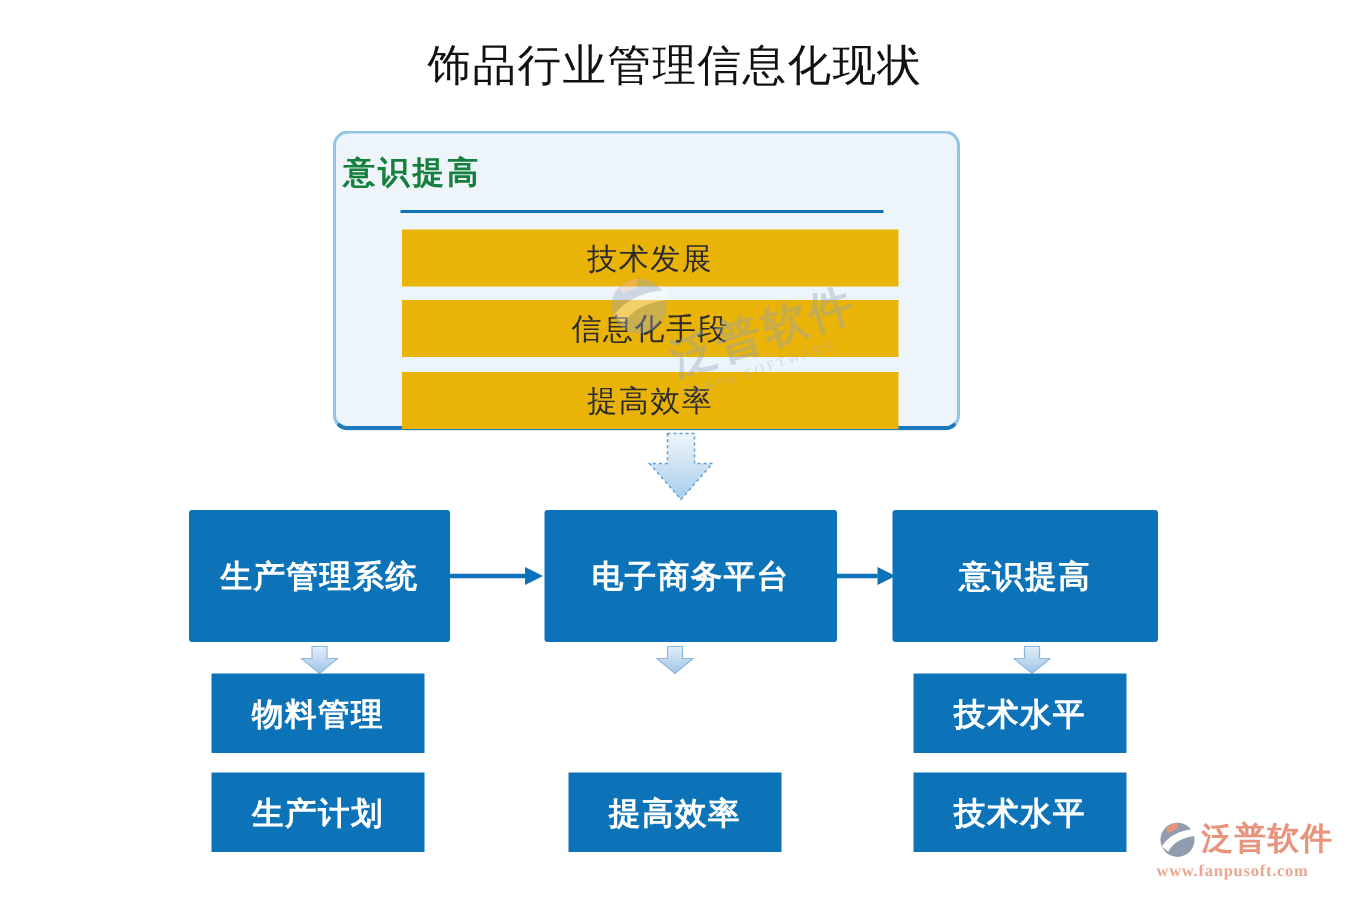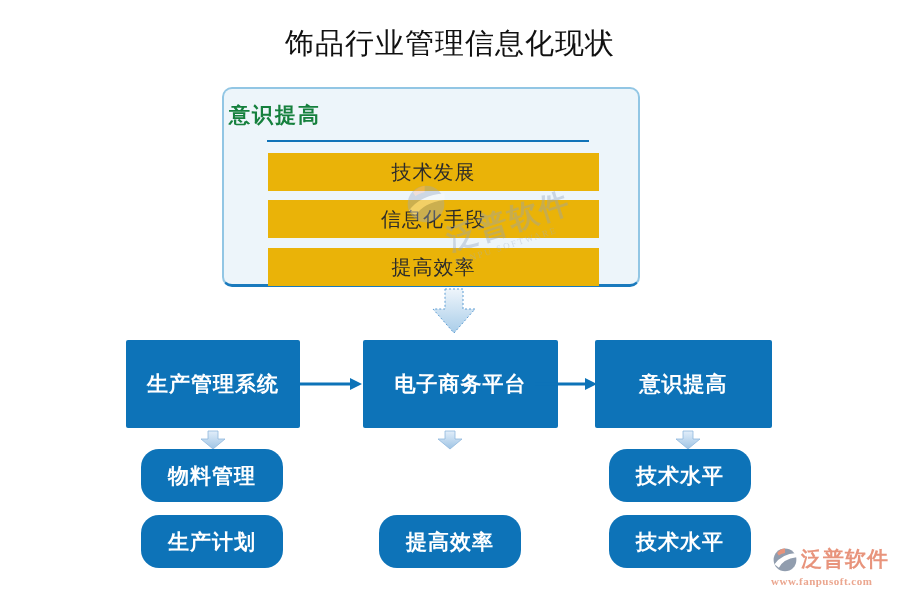--- a/index.html
+++ b/index.html
@@ -45,21 +45,21 @@
   
   .main-box{
     position:absolute;top:340px;height:88px;background:#0d73b8;border-radius:2px;
     display:flex;align-items:center;justify-content:center;
     color:#fff;font-size:21px;font-weight:bold;letter-spacing:1px;font-family:Liberation Serif, serif;
   }
   .mb0{left:126px;width:174px}
   .mb1{left:363px;width:195px}
   .mb2{left:595px;width:177px}
   .sub-box{
-    position:absolute;width:142px;height:53px;background:#0d73b8;border-radius:18px;
+    position:absolute;width:142px;height:53px;background:#0d73b8;border-radius:0;
     display:flex;align-items:center;justify-content:center;
     color:#fff;font-size:21px;font-weight:bold;letter-spacing:1px;
   }
   .col0{left:141px}.col1{left:379px}.col2{left:609px}
   .row0{top:449px}.row1{top:515px}
   .arrow-abs{position:absolute;}
   
   .brand{position:absolute;left:771px;top:544px;width:124px;}
   .brand-row{display:flex;align-items:center;}
   .brand-name{font-size:21px;font-weight:bold;color:#e8947c;letter-spacing:1px;margin-left:2px;white-space:nowrap;}

